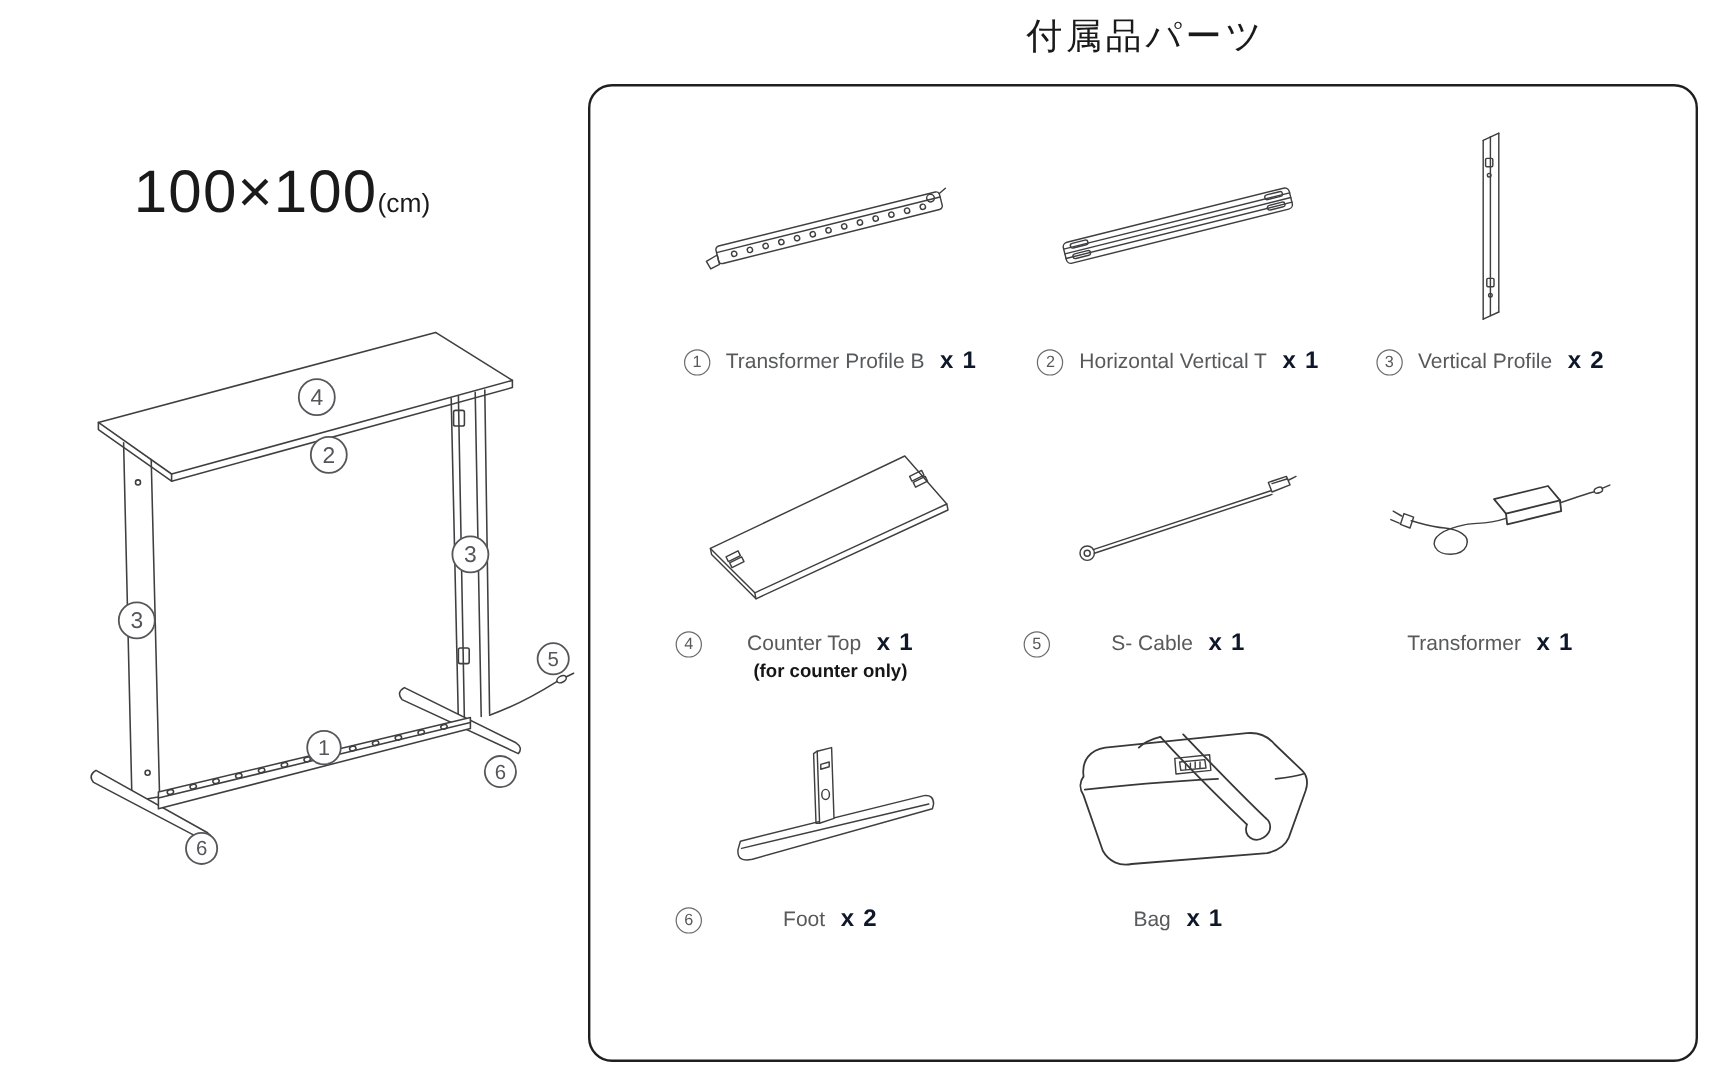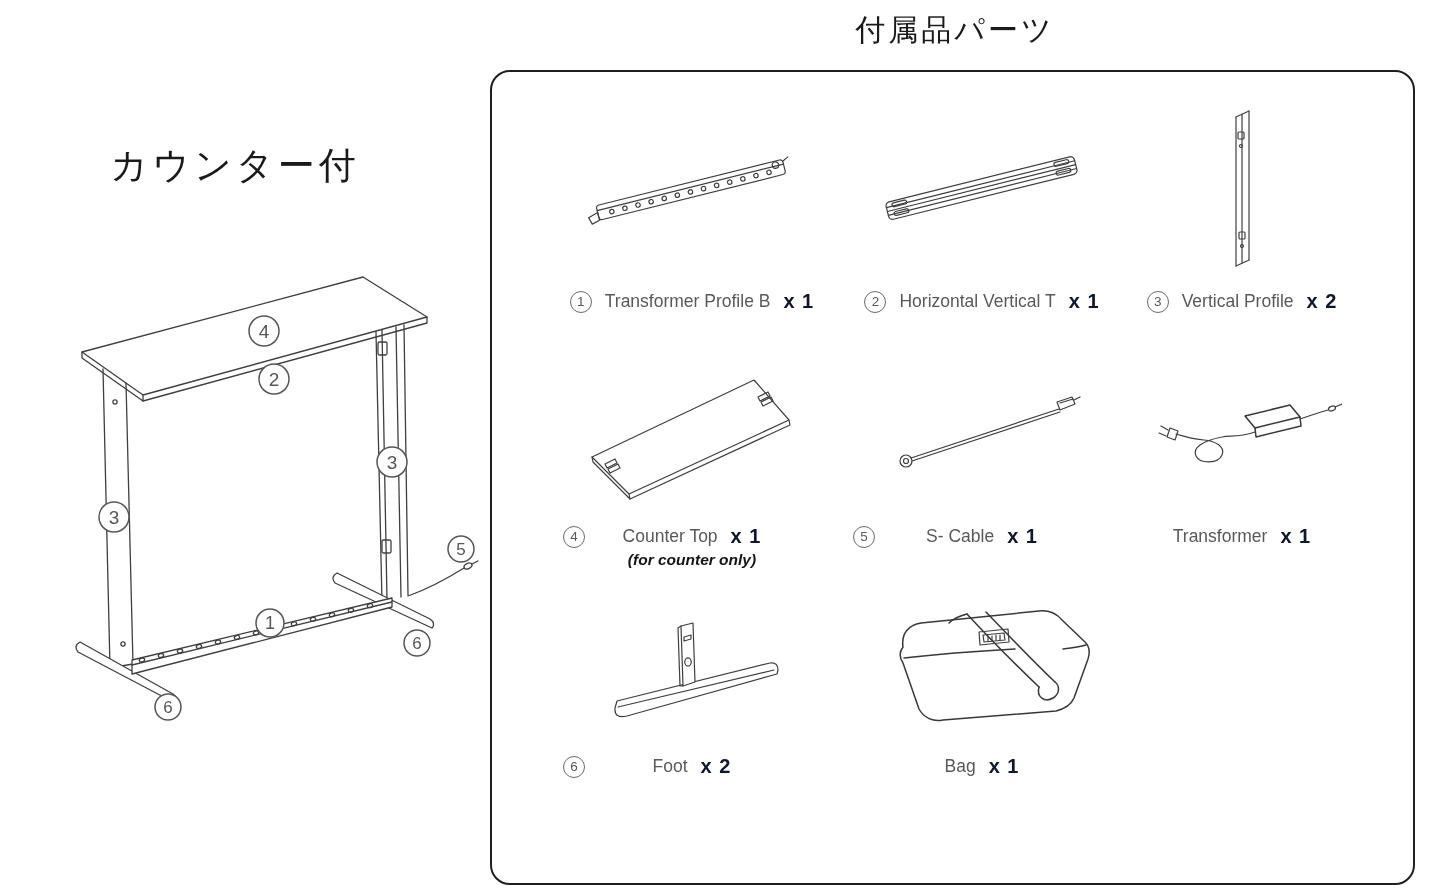--- a/index.html
+++ b/index.html
@@ -50,29 +50,29 @@
     font-size:17.5px;color:#58595b;white-space:nowrap;
   }
   .plabel.sep{position:relative;}
   .plabel.sep .cnum{position:absolute;left:16px;top:50%;transform:translateY(-50%);}
   .cnum{
     box-sizing:border-box;flex:0 0 auto;width:22px;height:22px;border:1.4px solid #6a6b6e;
     border-radius:50%;display:inline-flex;align-items:center;justify-content:center;
     font-size:13.5px;color:#58595b;line-height:1;
   }
   .pqty{font-weight:700;color:#0f172a;font-size:20px;letter-spacing:1px;}
-  .pnote{text-align:center;font-size:15.5px;font-weight:600;color:#151515;margin-top:3px;font-style:italic;}
+  .pnote{text-align:center;font-size:15.5px;font-weight:600;color:#151515;margin-top:3px;}
 </style>
 </head>
 <body>
 
 <div class="abs" id="header-title">付属品パーツ</div>
 
 <div class="abs" id="assembly-title">
-  <div id="subtitle">カウンター付</div>
+  <div id="size-line"><span>100×100</span><span id="size-unit">(cm)</span></div>
 </div>
 
 <svg class="abs" id="assembly-svg" width="460" height="480" viewBox="0 0 460 480">
   <g class="diag">
 
     <polygon points="42,102 323,27 387,67 103,145" fill="#ffffff"></polygon>
     <path d="M42,102 L42,108 L103,151 L103,145"></path>
     <path d="M103,151 L387,73 L387,67"></path>
 
     <path d="M63,119 L70,418"></path>

